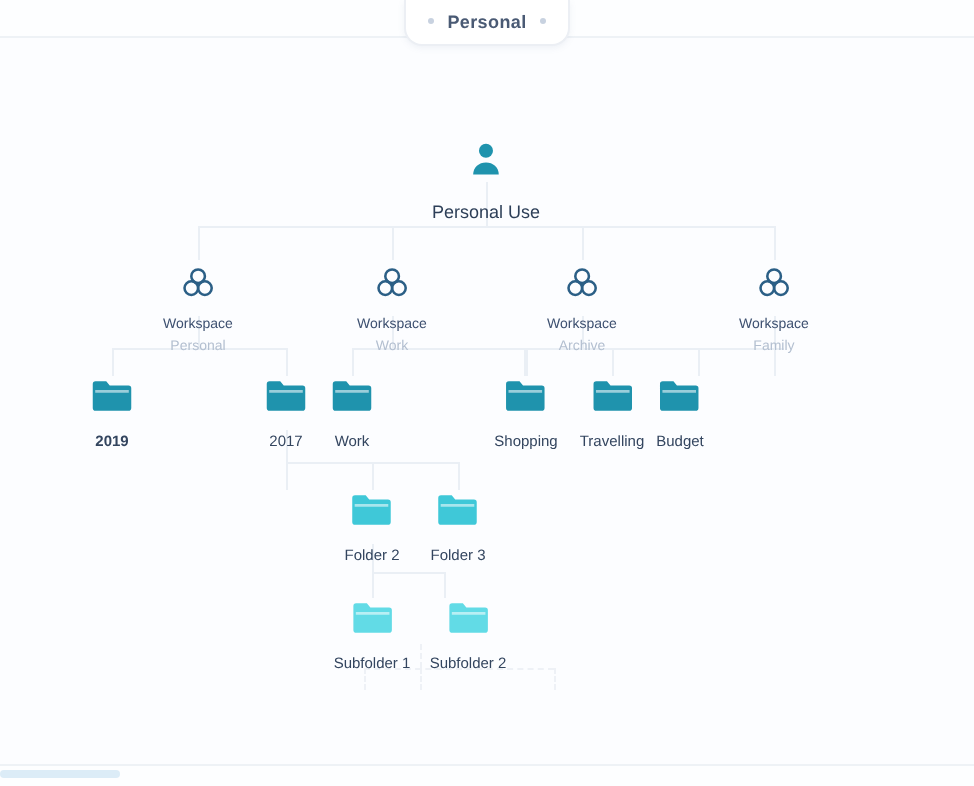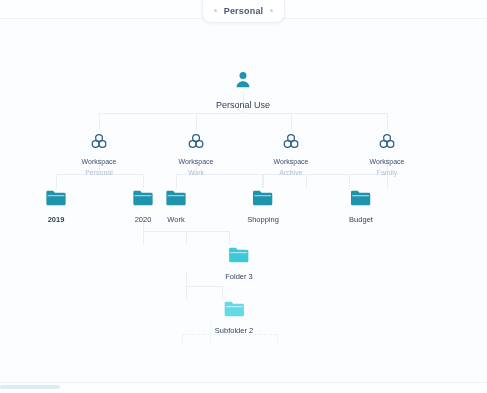--- a/index.html
+++ b/index.html
@@ -227,21 +227,21 @@
       <span class="node-label">2019</span>
     </div>
 
     <div class="node" style="left:143px; top:170px;">
       <span class="icon">
         <svg width="21" height="18" viewBox="0 0 24 20">
           <path d="M1 3.2a1.6 1.6 0 0 1 1.6-1.6h6.1l2 2.4H21.4A1.6 1.6 0 0 1 23 5.6v11.2a1.6 1.6 0 0 1-1.6 1.6H2.6A1.6 1.6 0 0 1 1 16.8z" fill="#1f93ad"></path>
           <path d="M2.4 6.6h19.2v1.5H2.4z" fill="#ffffff" opacity=".55"></path>
         </svg>
       </span>
-      <span class="node-label">2020</span>
+      <span class="node-label">2017</span>
     </div>
 
     <div class="node" style="left:176px; top:170px;">
       <span class="icon">
         <svg width="21" height="18" viewBox="0 0 24 20">
           <path d="M1 3.2a1.6 1.6 0 0 1 1.6-1.6h6.1l2 2.4H21.4A1.6 1.6 0 0 1 23 5.6v11.2a1.6 1.6 0 0 1-1.6 1.6H2.6A1.6 1.6 0 0 1 1 16.8z" fill="#1f93ad"></path>
           <path d="M2.4 6.6h19.2v1.5H2.4z" fill="#ffffff" opacity=".55"></path>
         </svg>
       </span>
       <span class="node-label">Work</span>
@@ -251,44 +251,71 @@
     <div class="node" style="left:263px; top:170px;">
       <span class="icon">
         <svg width="21" height="18" viewBox="0 0 24 20">
           <path d="M1 3.2a1.6 1.6 0 0 1 1.6-1.6h6.1l2 2.4H21.4A1.6 1.6 0 0 1 23 5.6v11.2a1.6 1.6 0 0 1-1.6 1.6H2.6A1.6 1.6 0 0 1 1 16.8z" fill="#1f93ad"></path>
           <path d="M2.4 6.6h19.2v1.5H2.4z" fill="#ffffff" opacity=".55"></path>
         </svg>
       </span>
       <span class="node-label">Shopping</span>
     </div>
 
-
-    <div class="node" style="left:361px; top:170px;">
+    <div class="node" style="left:306px; top:170px;">
+      <span class="icon">
+        <svg width="21" height="18" viewBox="0 0 24 20">
+          <path d="M1 3.2a1.6 1.6 0 0 1 1.6-1.6h6.1l2 2.4H21.4A1.6 1.6 0 0 1 23 5.6v11.2a1.6 1.6 0 0 1-1.6 1.6H2.6A1.6 1.6 0 0 1 1 16.8z" fill="#1f93ad"></path>
+          <path d="M2.4 6.6h19.2v1.5H2.4z" fill="#ffffff" opacity=".55"></path>
+        </svg>
+      </span>
+      <span class="node-label">Travelling</span>
+    </div>
+
+    <div class="node" style="left:340px; top:170px;">
       <span class="icon">
         <svg width="21" height="18" viewBox="0 0 24 20">
           <path d="M1 3.2a1.6 1.6 0 0 1 1.6-1.6h6.1l2 2.4H21.4A1.6 1.6 0 0 1 23 5.6v11.2a1.6 1.6 0 0 1-1.6 1.6H2.6A1.6 1.6 0 0 1 1 16.8z" fill="#1f93ad"></path>
           <path d="M2.4 6.6h19.2v1.5H2.4z" fill="#ffffff" opacity=".55"></path>
         </svg>
       </span>
       <span class="node-label">Budget</span>
     </div>
 
 
 
-
-    <div class="node" style="left:229px; top:227px;margin-left:10px;">
+    <div class="node" style="left:186px; top:227px;">
       <span class="icon">
         <svg width="21" height="18" viewBox="0 0 24 20">
           <path d="M1 3.2a1.6 1.6 0 0 1 1.6-1.6h6.1l2 2.4H21.4A1.6 1.6 0 0 1 23 5.6v11.2a1.6 1.6 0 0 1-1.6 1.6H2.6A1.6 1.6 0 0 1 1 16.8z" fill="#3fc8d8"></path>
           <path d="M2.4 6.6h19.2v1.5H2.4z" fill="#ffffff" opacity=".55"></path>
         </svg>
       </span>
+      <span class="node-label">Folder 2</span>
+    </div>
+
+    <div class="node" style="left:229px; top:227px;">
+      <span class="icon">
+        <svg width="21" height="18" viewBox="0 0 24 20">
+          <path d="M1 3.2a1.6 1.6 0 0 1 1.6-1.6h6.1l2 2.4H21.4A1.6 1.6 0 0 1 23 5.6v11.2a1.6 1.6 0 0 1-1.6 1.6H2.6A1.6 1.6 0 0 1 1 16.8z" fill="#3fc8d8"></path>
+          <path d="M2.4 6.6h19.2v1.5H2.4z" fill="#ffffff" opacity=".55"></path>
+        </svg>
+      </span>
       <span class="node-label">Folder 3</span>
     </div>
 
+    <div class="node" style="left:186px; top:281px;">
+      <span class="icon">
+        <svg width="21" height="18" viewBox="0 0 24 20">
+          <path d="M1 3.2a1.6 1.6 0 0 1 1.6-1.6h6.1l2 2.4H21.4A1.6 1.6 0 0 1 23 5.6v11.2a1.6 1.6 0 0 1-1.6 1.6H2.6A1.6 1.6 0 0 1 1 16.8z" fill="#62dbe6"></path>
+          <path d="M2.4 6.6h19.2v1.5H2.4z" fill="#ffffff" opacity=".55"></path>
+        </svg>
+      </span>
+      <span class="node-label">Subfolder 1</span>
+    </div>
 
     <div class="node" style="left:222px; top:281px;margin-left:12px;">
       <span class="icon">
         <svg width="21" height="18" viewBox="0 0 24 20">
           <path d="M1 3.2a1.6 1.6 0 0 1 1.6-1.6h6.1l2 2.4H21.4A1.6 1.6 0 0 1 23 5.6v11.2a1.6 1.6 0 0 1-1.6 1.6H2.6A1.6 1.6 0 0 1 1 16.8z" fill="#62dbe6"></path>
           <path d="M2.4 6.6h19.2v1.5H2.4z" fill="#ffffff" opacity=".55"></path>
         </svg>
       </span>
       <span class="node-label">Subfolder 2</span>
     </div>

